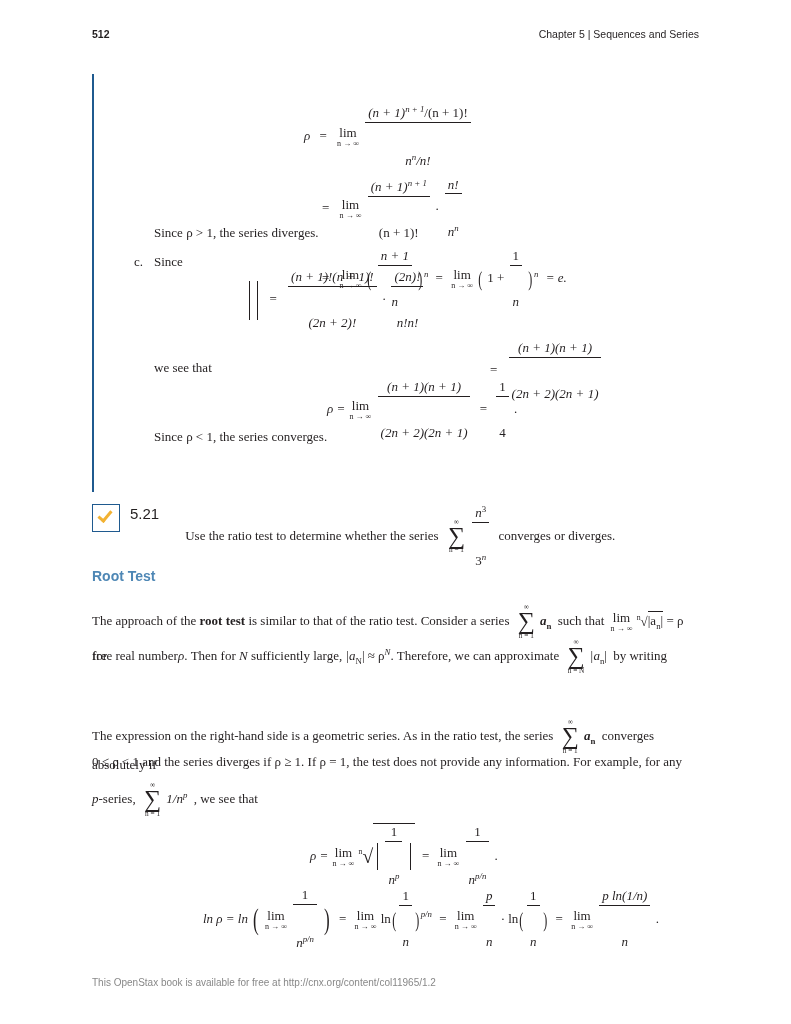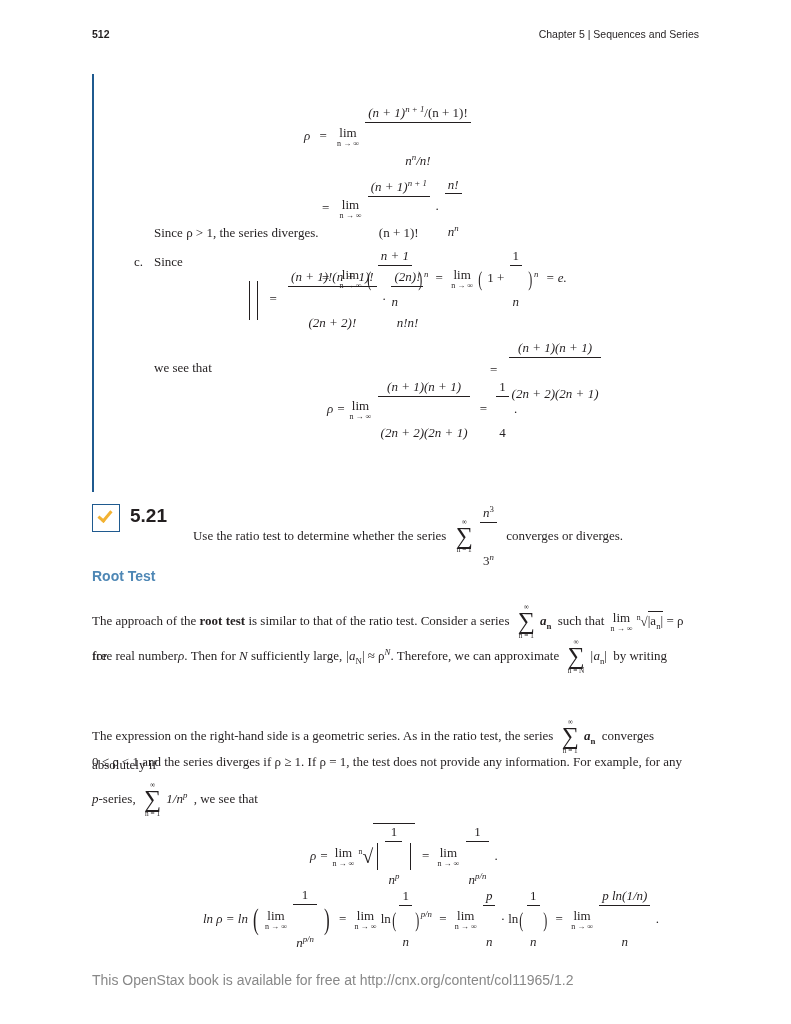--- a/index.html
+++ b/index.html
@@ -38,21 +38,21 @@
   .header .chapter {
     font-weight: normal;
     font-size: 10.5px;
   }
   
   .footer {
     position: absolute;
     bottom: 36px;
     left: 92px;
     font-family: "Liberation Sans", sans-serif;
-    font-size: 14px;
+    font-size: 10px;
     color: #888888;
   }
   
   .solution-block {
     position: absolute;
     top: 74px;
     left: 92px;
     width: 606px;
     height: 418px;
   }
@@ -171,22 +171,22 @@
     left: 5px;
     top: 6px;
     width: 11px;
     height: 5px;
     border-left: 3px solid #f2b233;
     border-bottom: 3px solid #f2b233;
     transform: rotate(-50deg);
   }
   .cp-num {
     font-family: "Liberation Sans", sans-serif;
-    font-weight: bold;
-    font-size: 19px;
+    font-weight: normal;
+    font-size: 15px;
     margin-left: 10px;
     margin-top: 5px;
     flex: 0 0 auto;
   }
   .cp-text {
     margin-left: 26px;
     margin-top: 4px;
     line-height: 1.5;
   }
   
@@ -314,20 +314,21 @@
         </span>
         <span style="margin:0 4px;">=</span>
         <span class="frac">
           <span class="num">1</span>
           <span class="den">4</span>
         </span>
         <span>.</span>
       </div>
     </div>
 
+    <div class="para" style="left:62px; top:353px;">Since  ρ &lt; 1,   the series converges.</div>
   </div>
 
   <div class="checkpoint">
     <div class="cp-icon"></div>
     <div class="cp-num">5.21</div>
     <div class="cp-text">
       <span>Use the ratio test to determine whether the series</span>
       <span class="math" style="margin:0 4px;">
         <span class="sum">
           <span class="top">∞</span>

